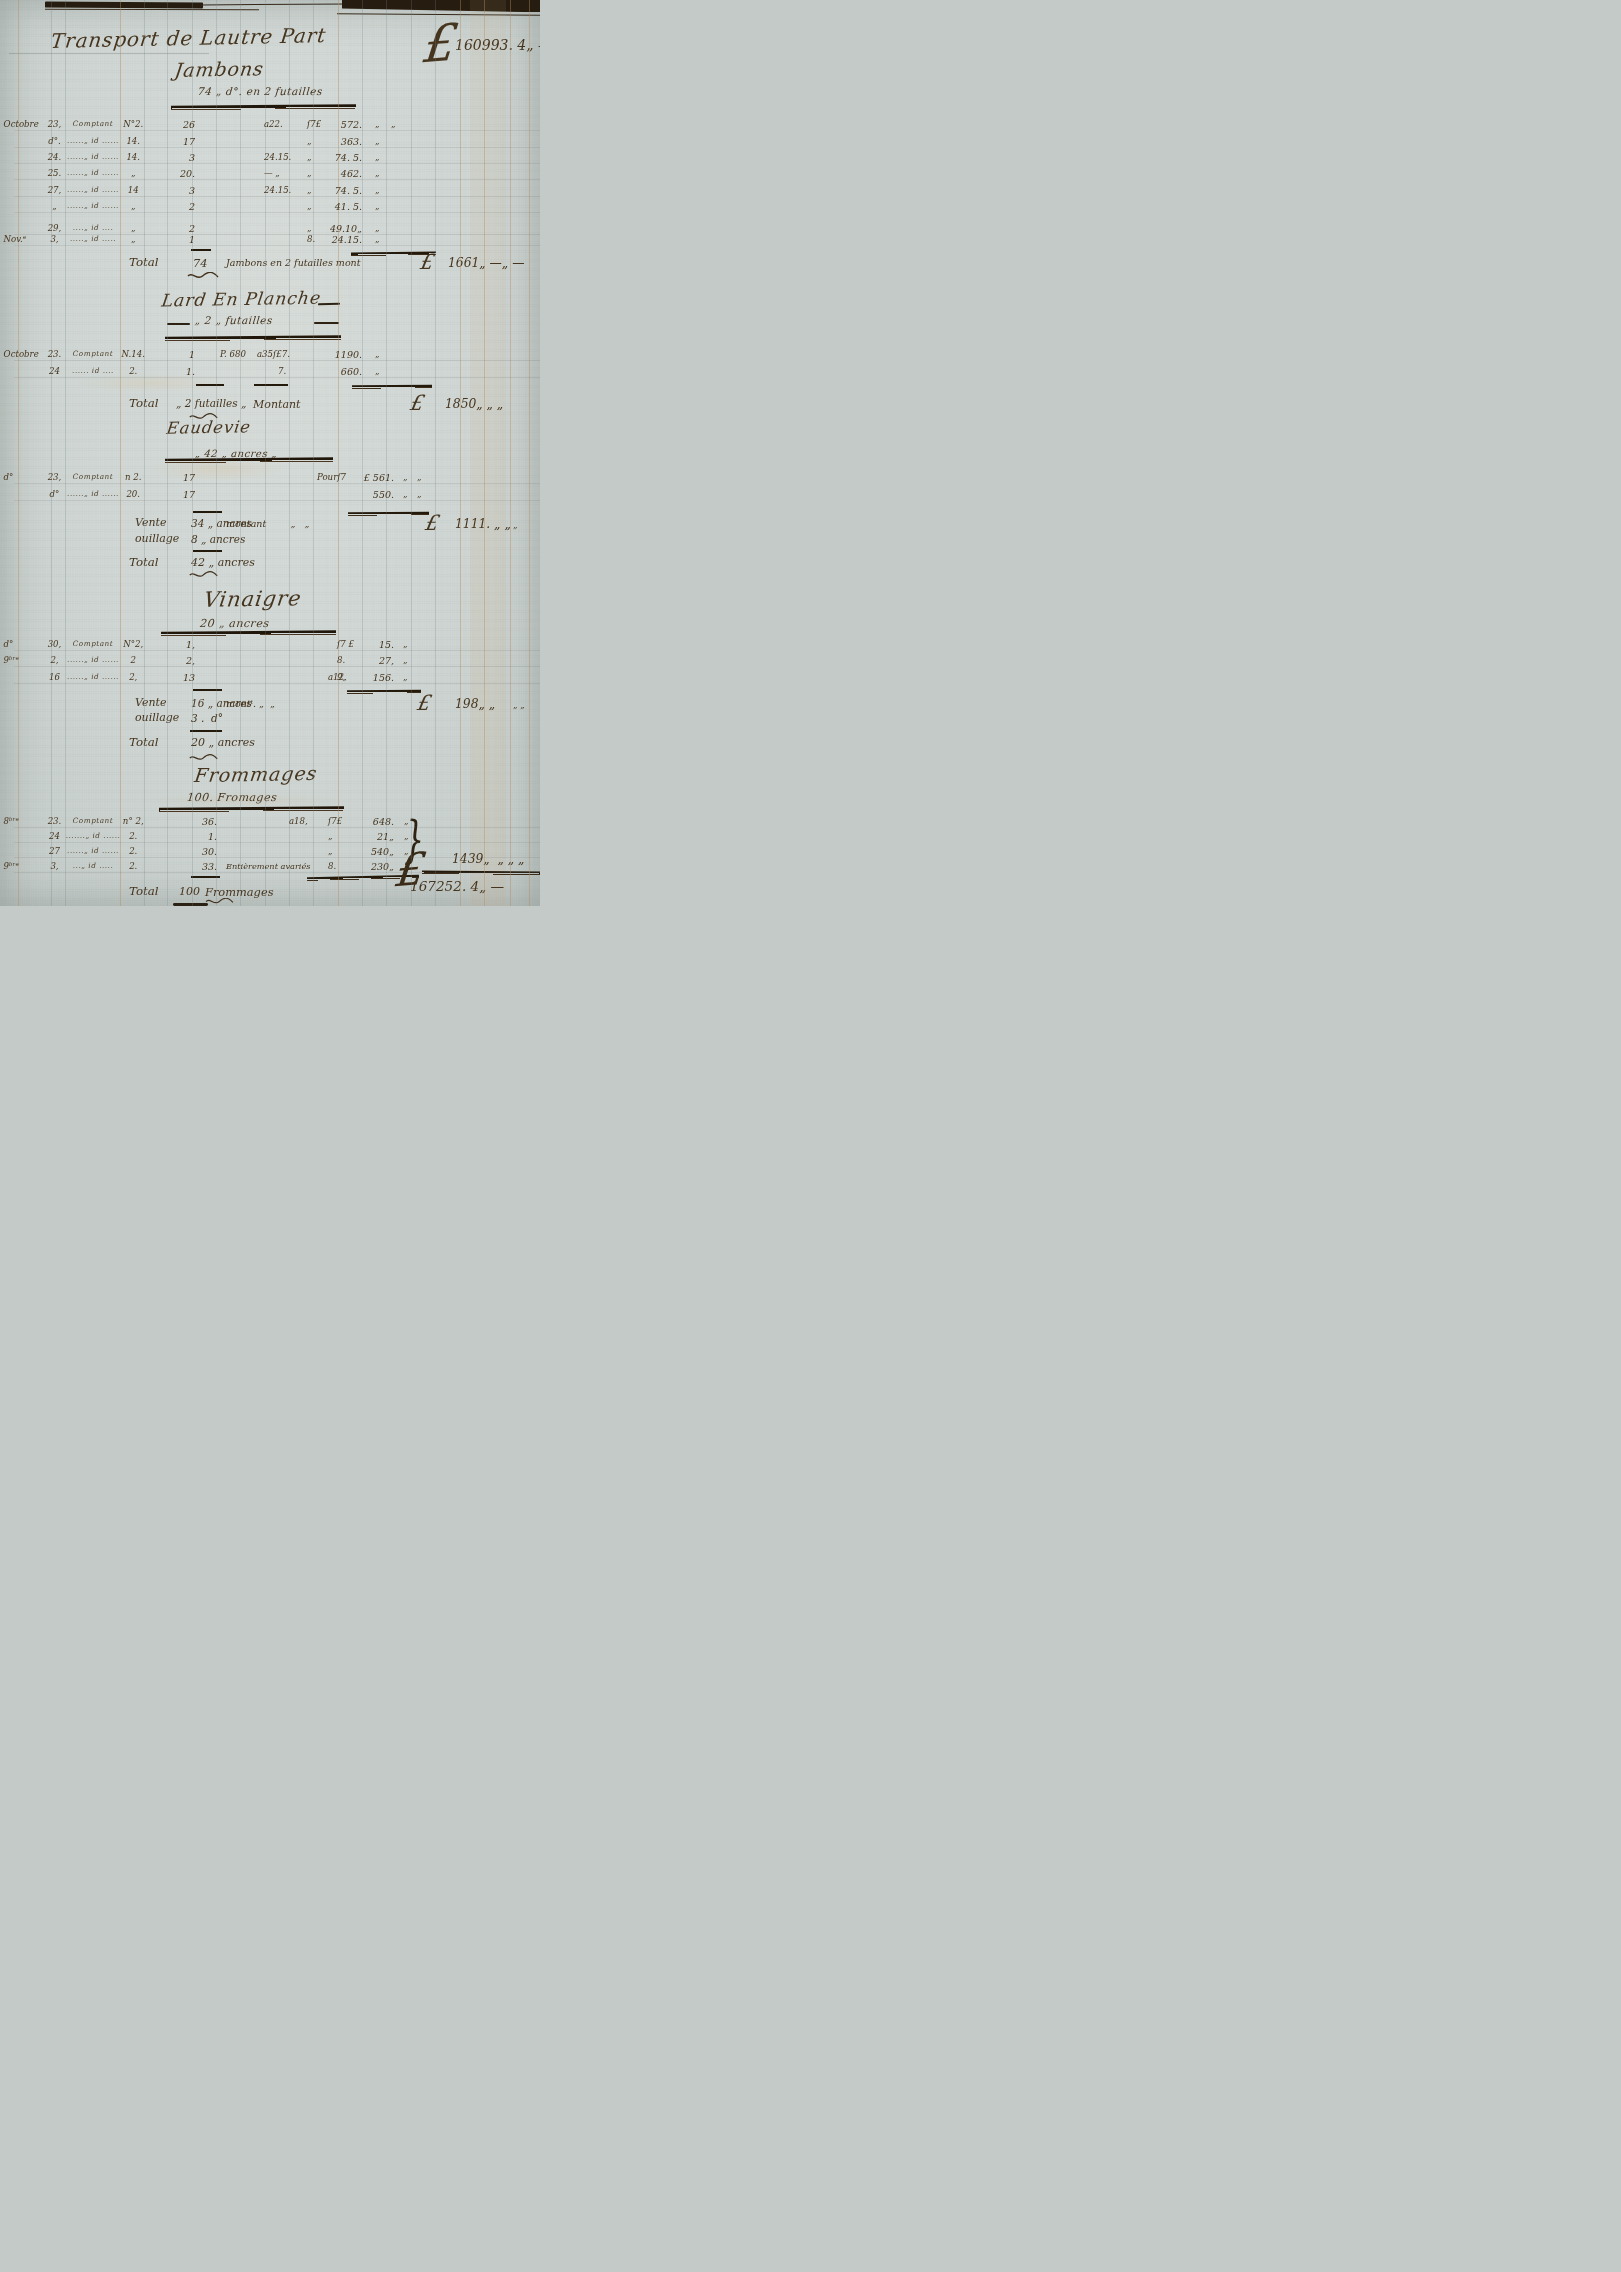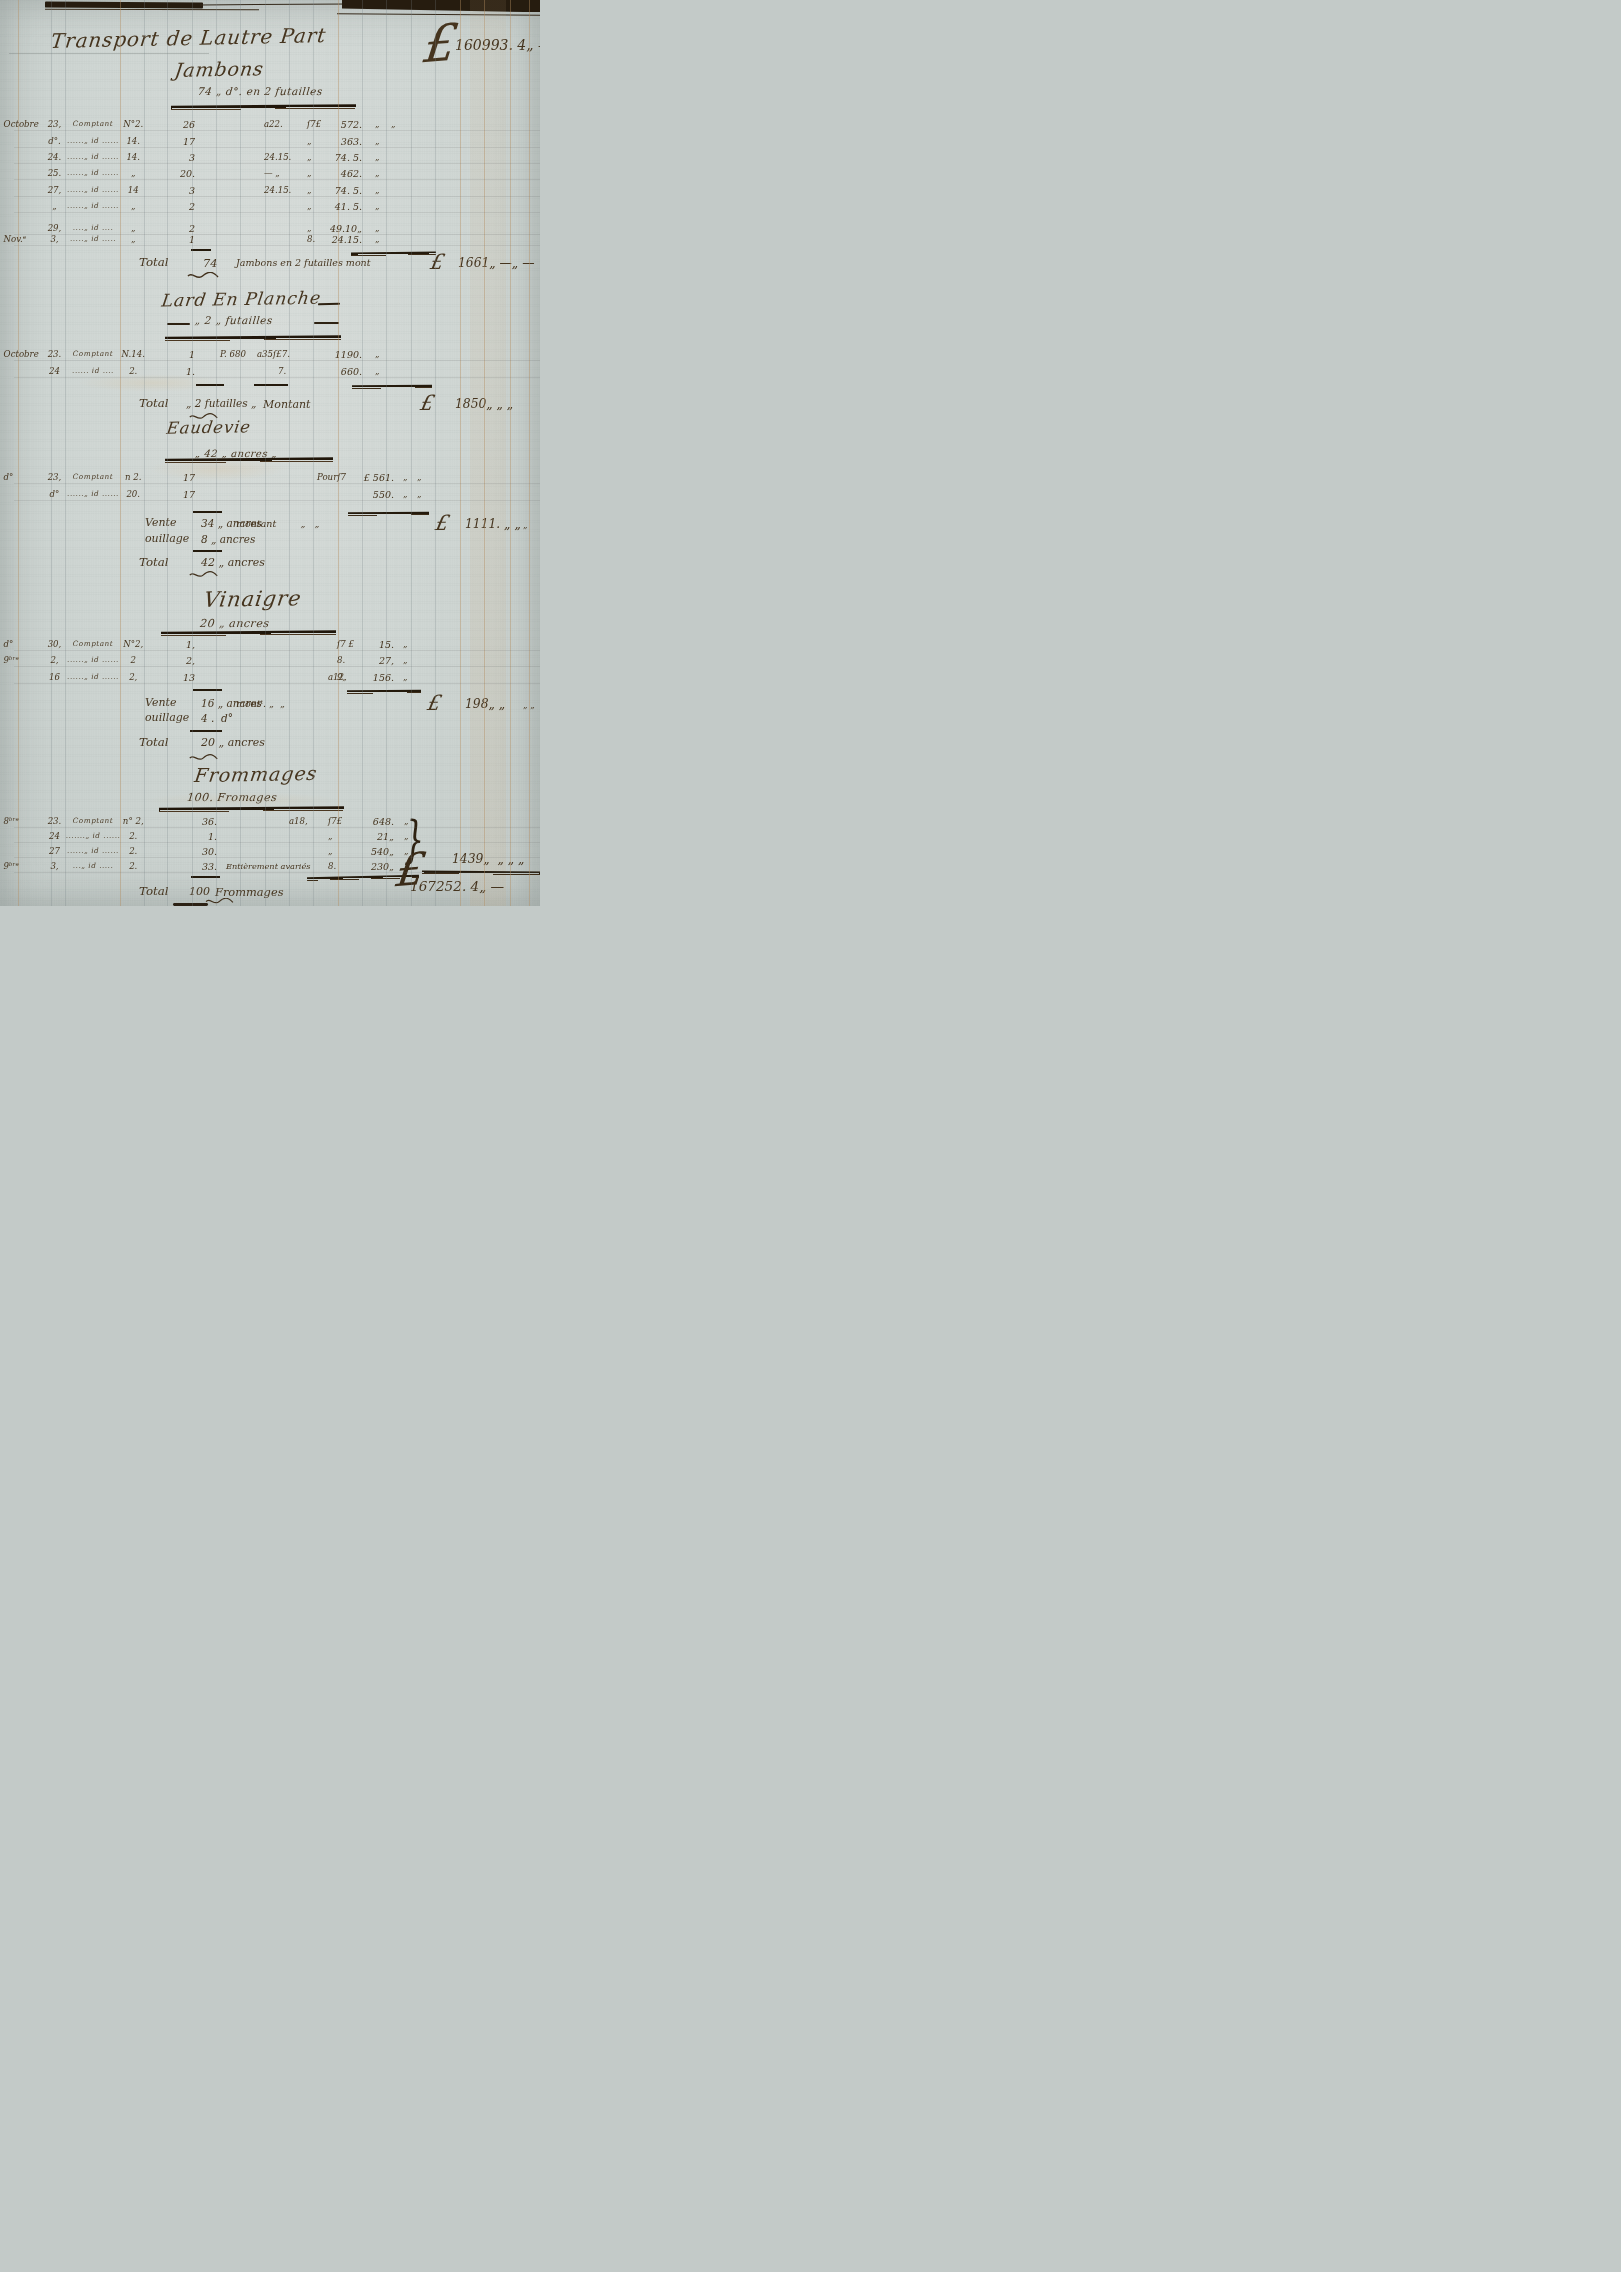--- a/index.html
+++ b/index.html
@@ -63,21 +63,21 @@
   .row-vinaigre .c-sous{left:337px;width:19px;}
   .row-vinaigre .c-amt{left:358px;width:36px;}
   .row-vinaigre .c-d1{left:403px;}
   .row-frommages .c-qty{left:191px;width:26px;}
   .row-frommages .c-note{left:226px;width:98px;font-size:8.2px;}
   .row-frommages .c-price{left:289px;width:23.6px;}
   .row-frommages .c-sous{left:328px;width:27px;}
   .row-frommages .c-amt{left:358px;width:36px;}
   .row-frommages .c-d1{left:404px;}
   
-  .tline{position:absolute;left:10px;width:540px;height:19px;font-style:italic;}
+  .tline{position:absolute;left:0;width:540px;height:19px;font-style:italic;}
   .t-label{position:absolute;left:129px;font-size:11.8px;white-space:pre;}
   .t-label2{position:absolute;left:135px;font-size:11px;white-space:pre;}
   .t-qty{position:absolute;left:191px;top:0.9px;font-size:10.5px;white-space:pre;}
   .t-text{position:absolute;left:226px;top:2.3px;font-size:9.5px;white-space:pre;}
   .t-cur{position:absolute;left:421px;top:-5.5px;font-size:21px;transform:skewX(-12deg);}
   .t-val{position:absolute;left:449px;top:0.5px;font-size:12.3px;white-space:pre;}
   .t-tail{position:absolute;left:513px;top:3.6px;font-size:8.6px;white-space:pre;}
   .squig{position:absolute;pointer-events:none;}
   .brace{position:absolute;left:404px;top:814px;font-size:51px;line-height:51px;font-style:italic;
     transform:scaleX(.62);transform-origin:left top;color:#2e2212;}
@@ -186,21 +186,21 @@
   <div class="tline" style="top:696px;">
     <span class="t-label2">Vente</span>
     <span class="t-qty">16 „ ancres</span>
     <span class="t-text">montᵗ. „  „</span>
     <span class="t-cur" style="left:418px;">£</span>
     <span class="t-val" style="left:455px;">198„ „</span>
     <span class="t-tail">„ „</span>
   </div>
   <div class="tline" style="top:711px;">
     <span class="t-label2">ouillage</span>
-    <span class="t-qty">4 .  d°</span>
+    <span class="t-qty">3 .  d°</span>
   </div>
   <div class="rule2" style="left:190px;top:730px;width:32px;"></div>
   <div class="tline" style="top:735px;">
     <span class="t-label">Total</span>
     <span class="t-qty" style="font-size:11px;">20 „ ancres</span>
   </div>
   <svg class="squig" style="left:189px;top:754px;" width="29" height="8.2" viewBox="0 0 70 18">
       <path d="M2 9 C 10 -3, 22 20, 34 9 S 56 -3, 68 11" stroke="#41301c" stroke-width="3" fill="none"></path>
     </svg>
 

